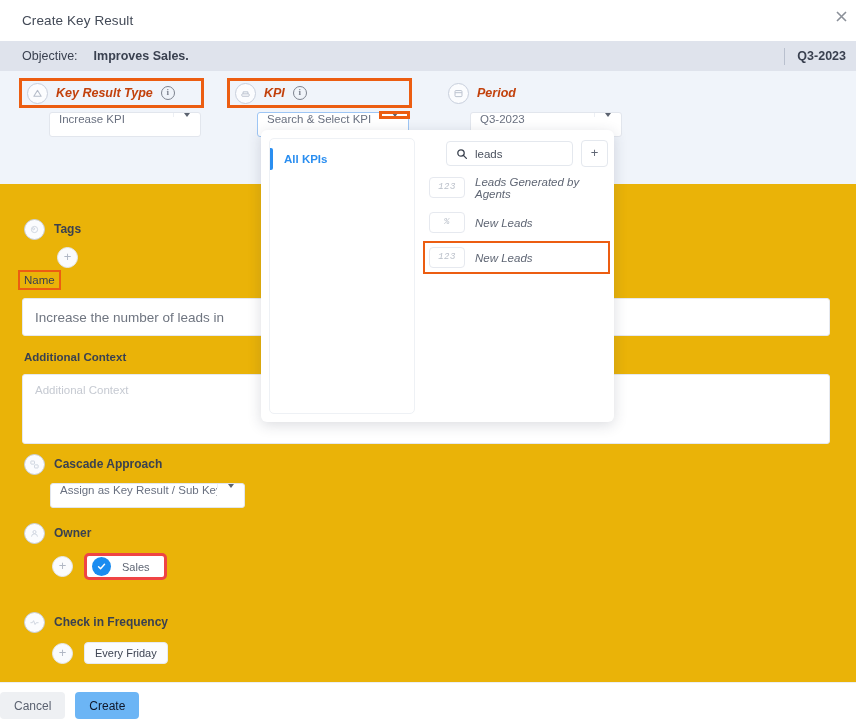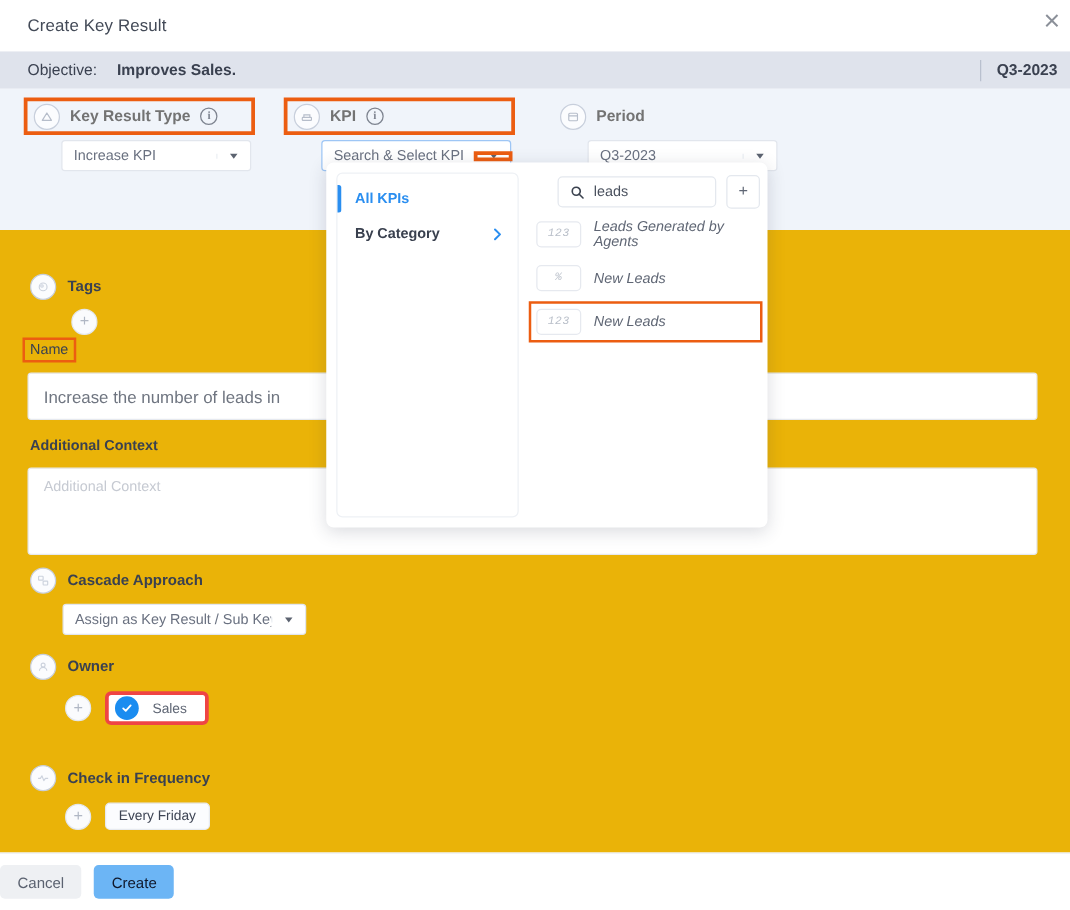--- a/index.html
+++ b/index.html
@@ -95,40 +95,41 @@
     border-radius: 50%;
     border: 1px solid #c8cfdc;
     background: #fbfcfe;
     display: flex; align-items: center; justify-content: center;
     flex: none;
     color: #b6bdca;
   }
   .field-label {
     font-size: 12.5px;
     font-weight: bold;
-    color: #737373;
+    color: #c2410c;
     white-space: nowrap;
+    font-style: italic;
   }
   .info-i {
     width: 12px; height: 12px; border-radius: 50%;
     border: 1.2px solid #7d838f;
     font-size: 9px; line-height: 10px; text-align: center;
     color: #7d838f;
     font-weight: bold;
     font-family: "Liberation Serif", serif;
   }
   .select {
     margin-top: 7px;
     margin-left: 27px;
     height: 25px;
     background: #ffffff;
     border: 1px solid #e2e6ed;
     border-radius: 3px;
     display: flex;
-    align-items: center;
+    align-items: flex-start;
     box-sizing: border-box;
   }
   .select .val {
     flex: 1;
     display: flex; align-items: center;
     padding: 0 9px;
     font-size: 11.5px;
     color: #6a7180;
     white-space: nowrap;
     overflow: hidden;
@@ -551,28 +552,20 @@
       <div class="chip">Every Friday</div>
     </div>
   </div>
 </div>
 
 <div class="dropdown">
   <div class="dd-left">
     <div class="dd-cat active">
       <span>All KPIs</span>
     </div>
-    <div class="dd-cat">
-      <span>By Category</span>
-      <span class="chev">
-        <svg width="8" height="11" viewBox="0 0 8 11">
-            <path d="M2 1.6 L6 5.5 L2 9.4" fill="none" stroke="#2a8ef0" stroke-width="1.6" stroke-linecap="round" stroke-linejoin="round"></path>
-          </svg>
-      </span>
-    </div>
   </div>
 
   <div class="dd-right">
     <div class="dd-search-row">
       <div class="dd-search">
         <span>
           <svg width="12" height="12" viewBox="0 0 12 12">
               <circle cx="5" cy="5" r="3.2" fill="none" stroke="#3b424f" stroke-width="1.3"></circle>
               <path d="M7.4 7.4 L10.4 10.4" stroke="#3b424f" stroke-width="1.3" stroke-linecap="round"></path>
             </svg>

